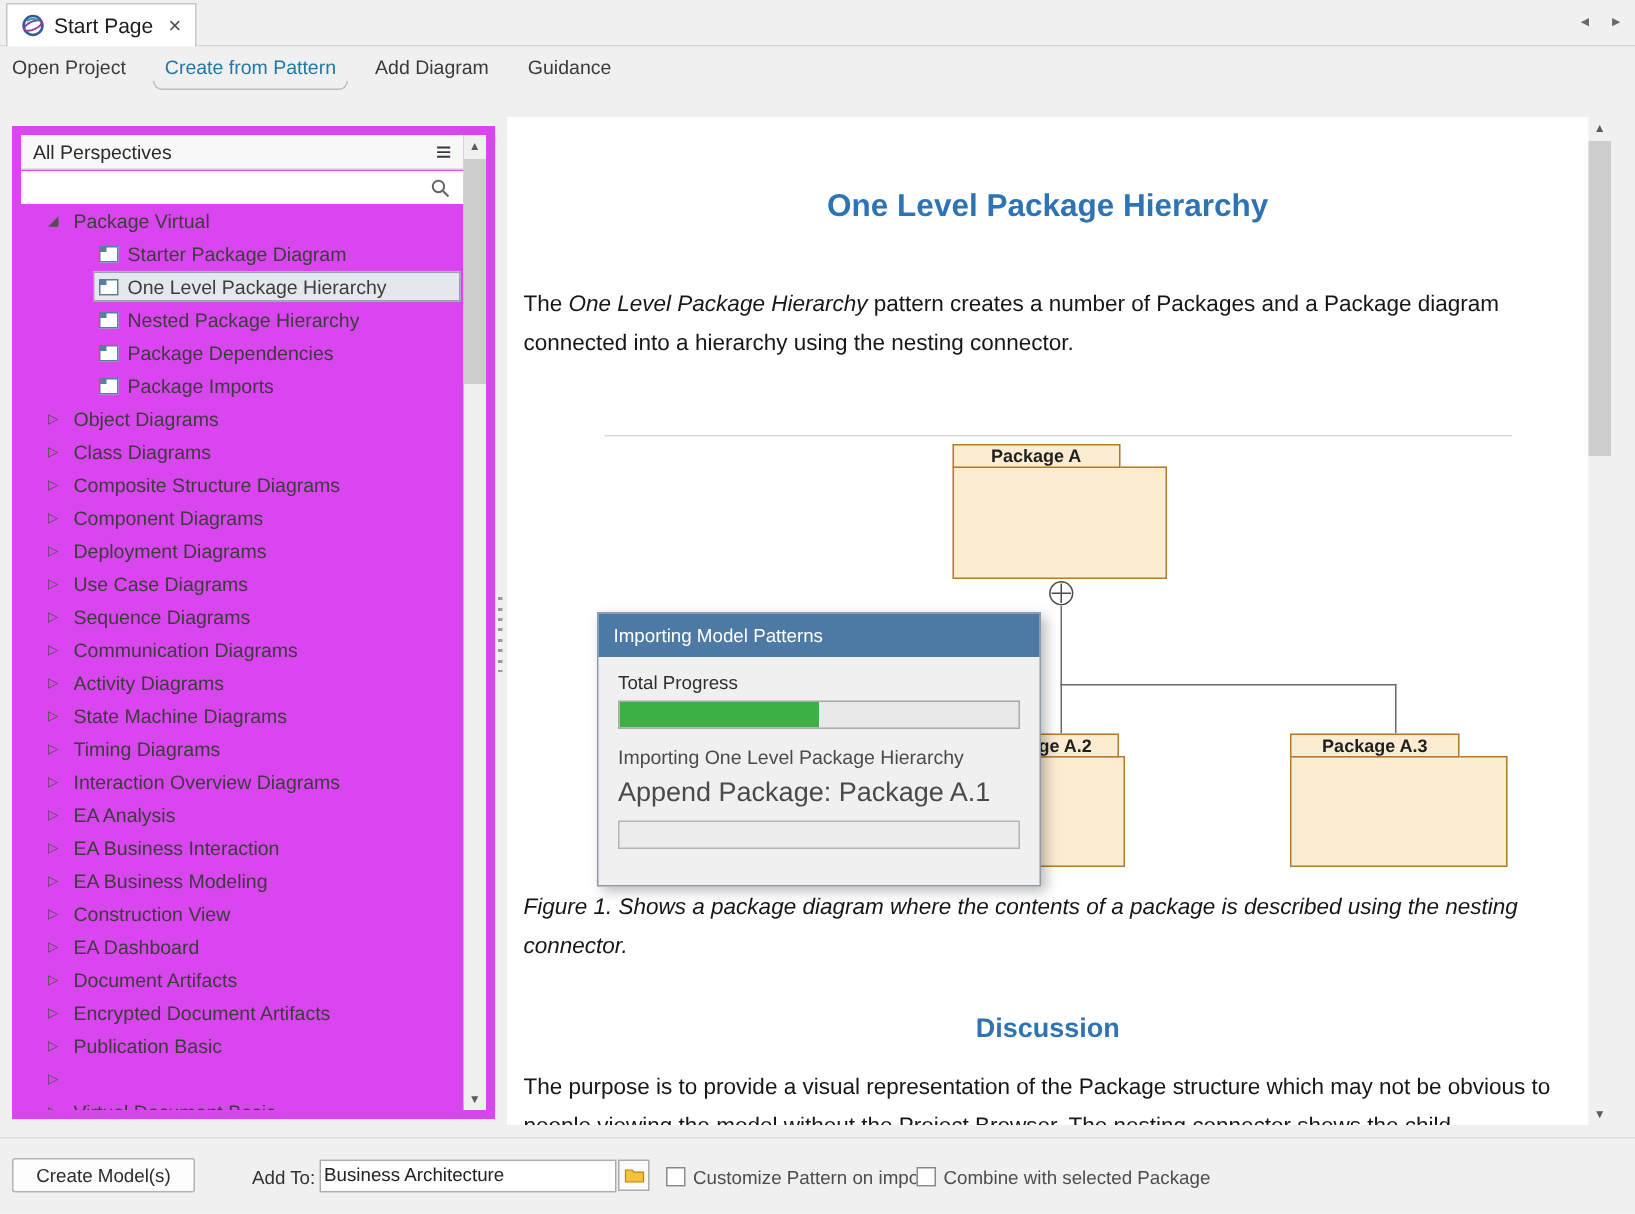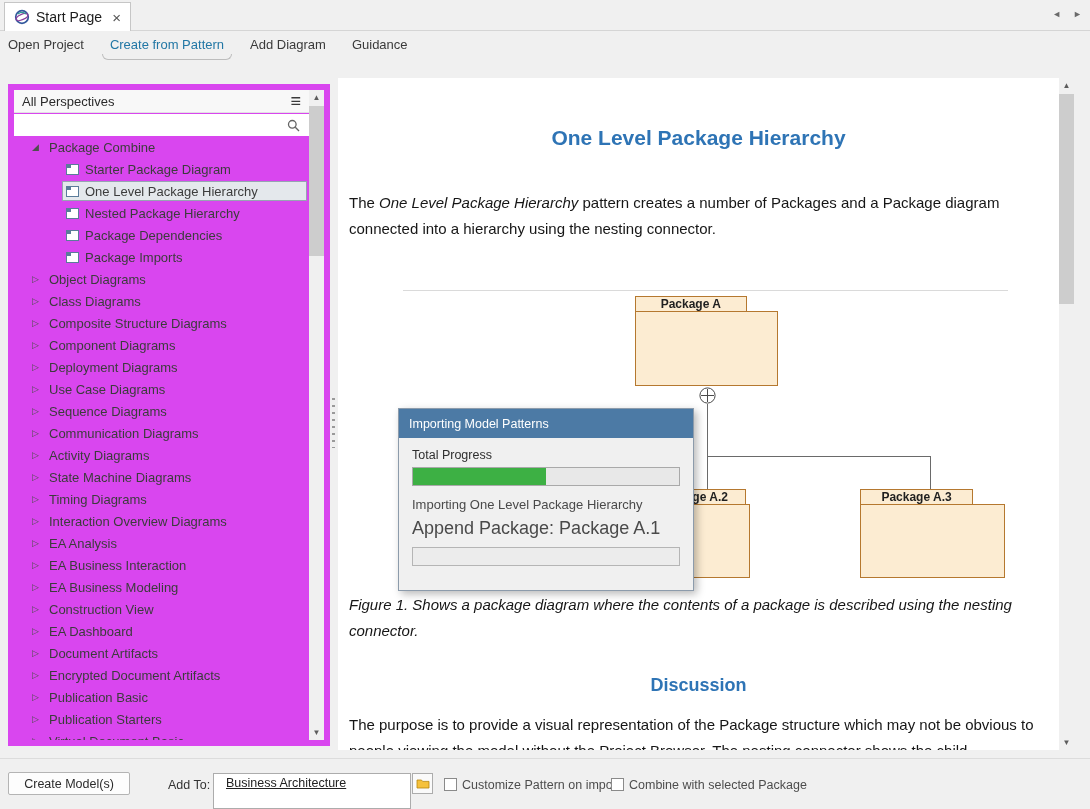--- a/index.html
+++ b/index.html
@@ -91,22 +91,22 @@
   .pfill { height:100%; background:#3db044; }
   .dlg-status1 { margin-top:11px; font-size:13px; color:#4a4a4a; }
   .dlg-status2 { margin-top:6px;  font-size:18px; color:#4a4a4a; }
   .pbar.empty { margin-top:8px; background:#ececec; border-color:#b5b5b5; }
 
   
   .footer { position:absolute; left:0; right:0; bottom:0; height:51px; background:#f0f0f0; border-top:1px solid #dcdcdc; }
   .btn-create { position:absolute; left:8px; top:13px; width:122px; height:23px; background:#fdfdfd; border:1px solid #b4b4b4;
                 border-radius:2px; font-size:12.5px; color:#2b2b2b; display:flex; align-items:center; justify-content:center;text-align:right; }
   .addto-label { position:absolute; left:168px; top:19px; font-size:12.5px; color:#333; }
-  .combo { position:absolute; left:213px; top:14px; width:198px; height:36px; background:#fff; border:1px solid #acacac;
-           font-size:12.5px; color:#222; padding-left:12px; line-height:19px; white-space:nowrap; overflow:hidden;text-decoration:underline; }
+  .combo { position:absolute; left:213px; top:14px; width:198px; height:22px; background:#fff; border:1px solid #acacac;
+           font-size:12.5px; color:#222; padding-left:2px; line-height:19px; white-space:nowrap; overflow:hidden; }
   .folder-btn { position:absolute; left:412px; top:14px; width:21px; height:21px; background:#fafafa; border:1px solid #acacac;
                 display:flex; align-items:center; justify-content:center; }
   .cbx { position:absolute; top:19px; width:13px; height:13px; background:#fff; border:1px solid #8a8a8a; }
   .cbx1 { left:444px; } .cbx2 { left:611px; }
   .cbx-label { position:absolute; top:19px; font-size:12.5px; color:#4d4d4d; }
   .cbx1-label { left:462px; } .cbx2-label { left:629px; }
 </style>
 </head>
 <body>
 
@@ -151,21 +151,21 @@
         <line x1="8.3" y1="8.3" x2="12" y2="12" stroke="#636363" stroke-width="1.3"></line>
       </svg>
     </span>
   </div>
   <div class="tree">
 
       <div class="tree-row t-group expanded">
         <span class="tw"></span>
         <div class="row-inner">
 
-          <span class="tlabel">Package Combine</span>
+          <span class="tlabel">Package Virtual</span>
         </div>
       </div>
 
       <div class="tree-row t-item">
 
         <div class="row-inner">
           <span class="dicon"></span>
           <span class="tlabel">Starter Package Diagram</span>
         </div>
       </div>
@@ -357,24 +357,20 @@
       <div class="tree-row t-group">
         <span class="tw"></span>
         <div class="row-inner">
 
           <span class="tlabel">Publication Basic</span>
         </div>
       </div>
 
       <div class="tree-row t-group">
         <span class="tw"></span>
-        <div class="row-inner">
-
-          <span class="tlabel">Publication Starters</span>
-        </div>
       </div>
 
       <div class="tree-row t-group">
         <span class="tw"></span>
         <div class="row-inner">
 
           <span class="tlabel">Virtual Document Basic</span>
         </div>
       </div>
     </div>

